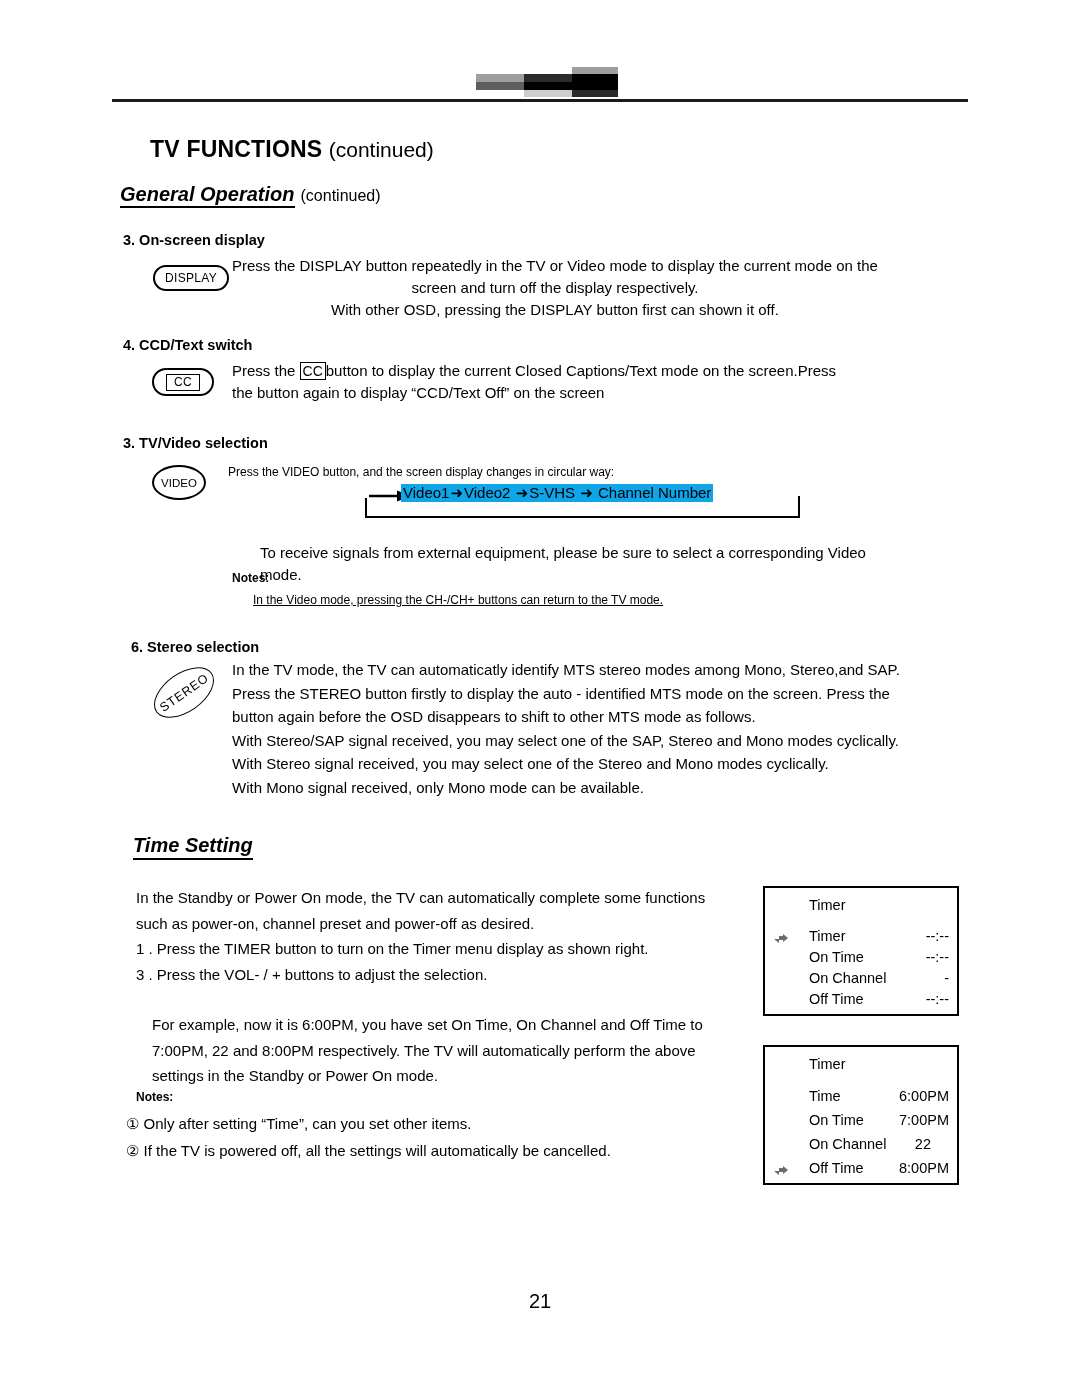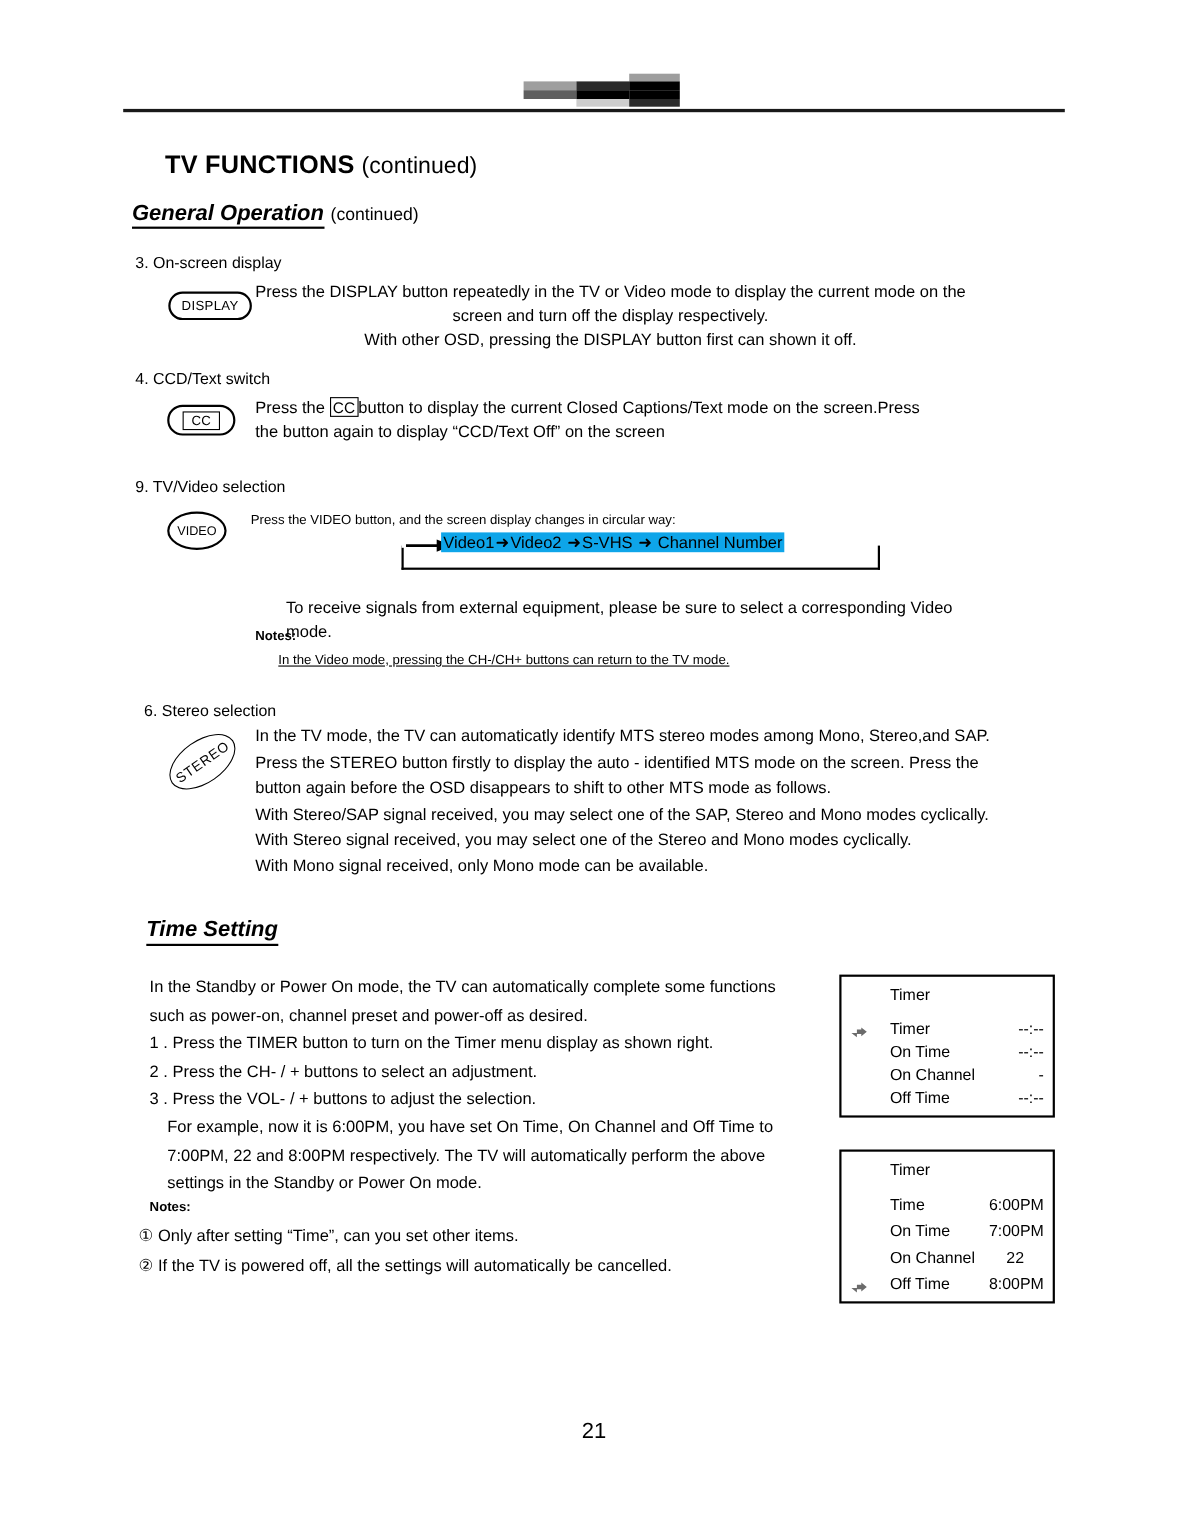--- a/index.html
+++ b/index.html
@@ -71,21 +71,21 @@
     font-weight: normal;
     font-style: normal;
     font-size: 16px;
     padding-left: 6px;
   }
 
   
   .item-heading {
     position: absolute;
     font-size: 14.5px;
-    font-weight: normal;
+    font-weight: bold;
     white-space: nowrap;
   }
 
   
   .body-line {
     position: absolute;
     font-size: 12px;
     white-space: nowrap;
     line-height: 1.45;
   }
@@ -293,21 +293,21 @@
 
 <div class="btn-pill" style="left:152px; top:368px; width:58px; height:24px;">
   <span id="btn-cc-inner">CC</span>
 </div>
 
 <div class="body-block" style="left:232px; top:360px;">
   <div><span>Press the</span> <span class="inline-cc">CC</span><span>button to display the current Closed Captions/Text mode on the screen.Press</span></div>
   <div>the button again to display “CCD/Text Off” on the screen</div>
 </div>
 
-<div class="item-heading" style="left:123px; top:435px;">9.  TV/Video selection</div>
+<div class="item-heading" style="left:123px; top:435px;">3.  TV/Video selection</div>
 
 <div class="btn-oval" style="left:152px; top:465px; width:50px; height:31px;">
   <span>VIDEO</span>
 </div>
 
 <div class="body-line" style="left:228px; top:464px;">Press the VIDEO button, and the screen display changes in circular way:</div>
 
 <div id="flow-diagram">
   <div id="flow-loop-box"></div>
   <div id="flow-top-gap-left"></div>
@@ -342,21 +342,20 @@
   <div>With Stereo signal received, you may select one of the Stereo and Mono modes cyclically.</div>
   <div>With Mono signal received, only Mono mode can be available.</div>
 </div>
 
 <div id="time-setting-heading">Time Setting</div>
 
 <div class="body-block" style="left:136px; top:885px; line-height:25.5px;">
   <div>In the Standby or Power On mode, the TV can automatically complete some functions</div>
   <div>such as power-on, channel preset and power-off as desired.</div>
   <div>1 . Press the TIMER button to turn on the Timer menu display as shown right.</div>
-  <div>2 . Press the CH- / + buttons to select an adjustment.</div>
   <div>3 . Press the VOL- / + buttons to adjust the selection.</div>
 </div>
 
 <div class="body-block" style="left:152px; top:1012px; line-height:25.5px;">
   <div>For example, now it is 6:00PM, you have set On Time, On Channel and Off Time to</div>
   <div>7:00PM, 22 and 8:00PM respectively. The TV will automatically perform the above</div>
   <div>settings in the Standby or Power On mode.</div>
 </div>
 
 <div class="body-line bold" style="left:136px; top:1089px;">Notes:</div>

